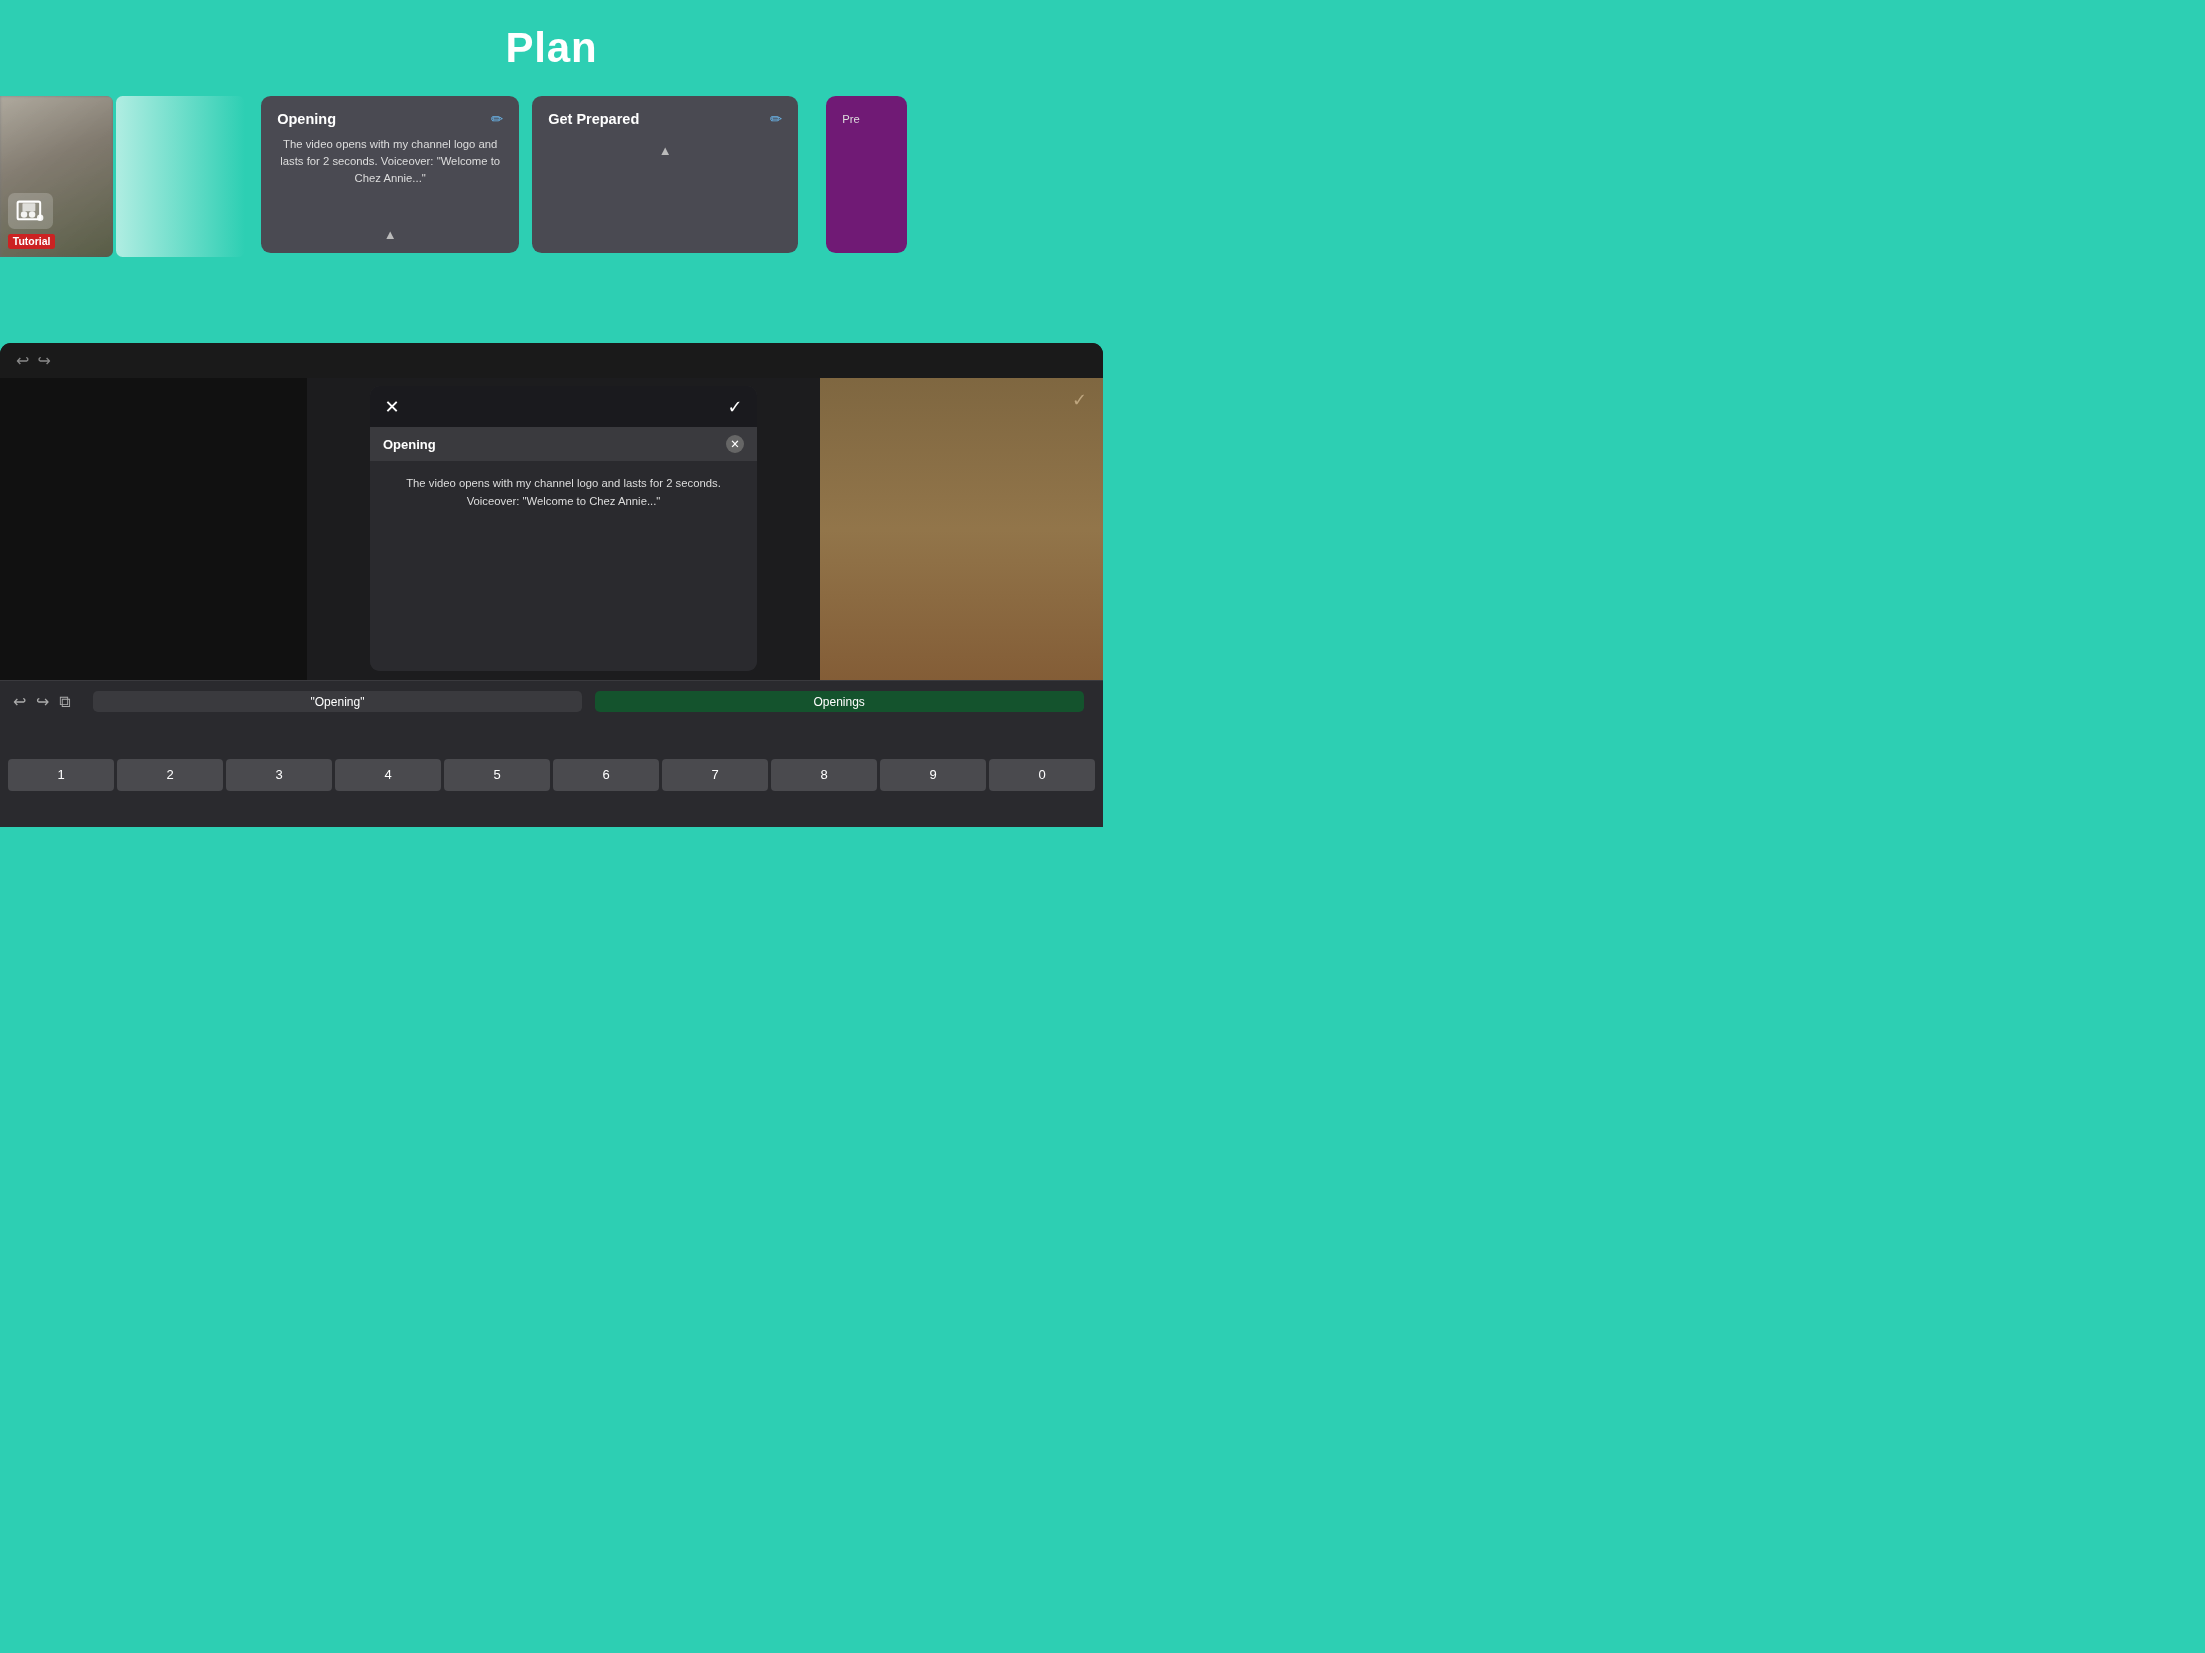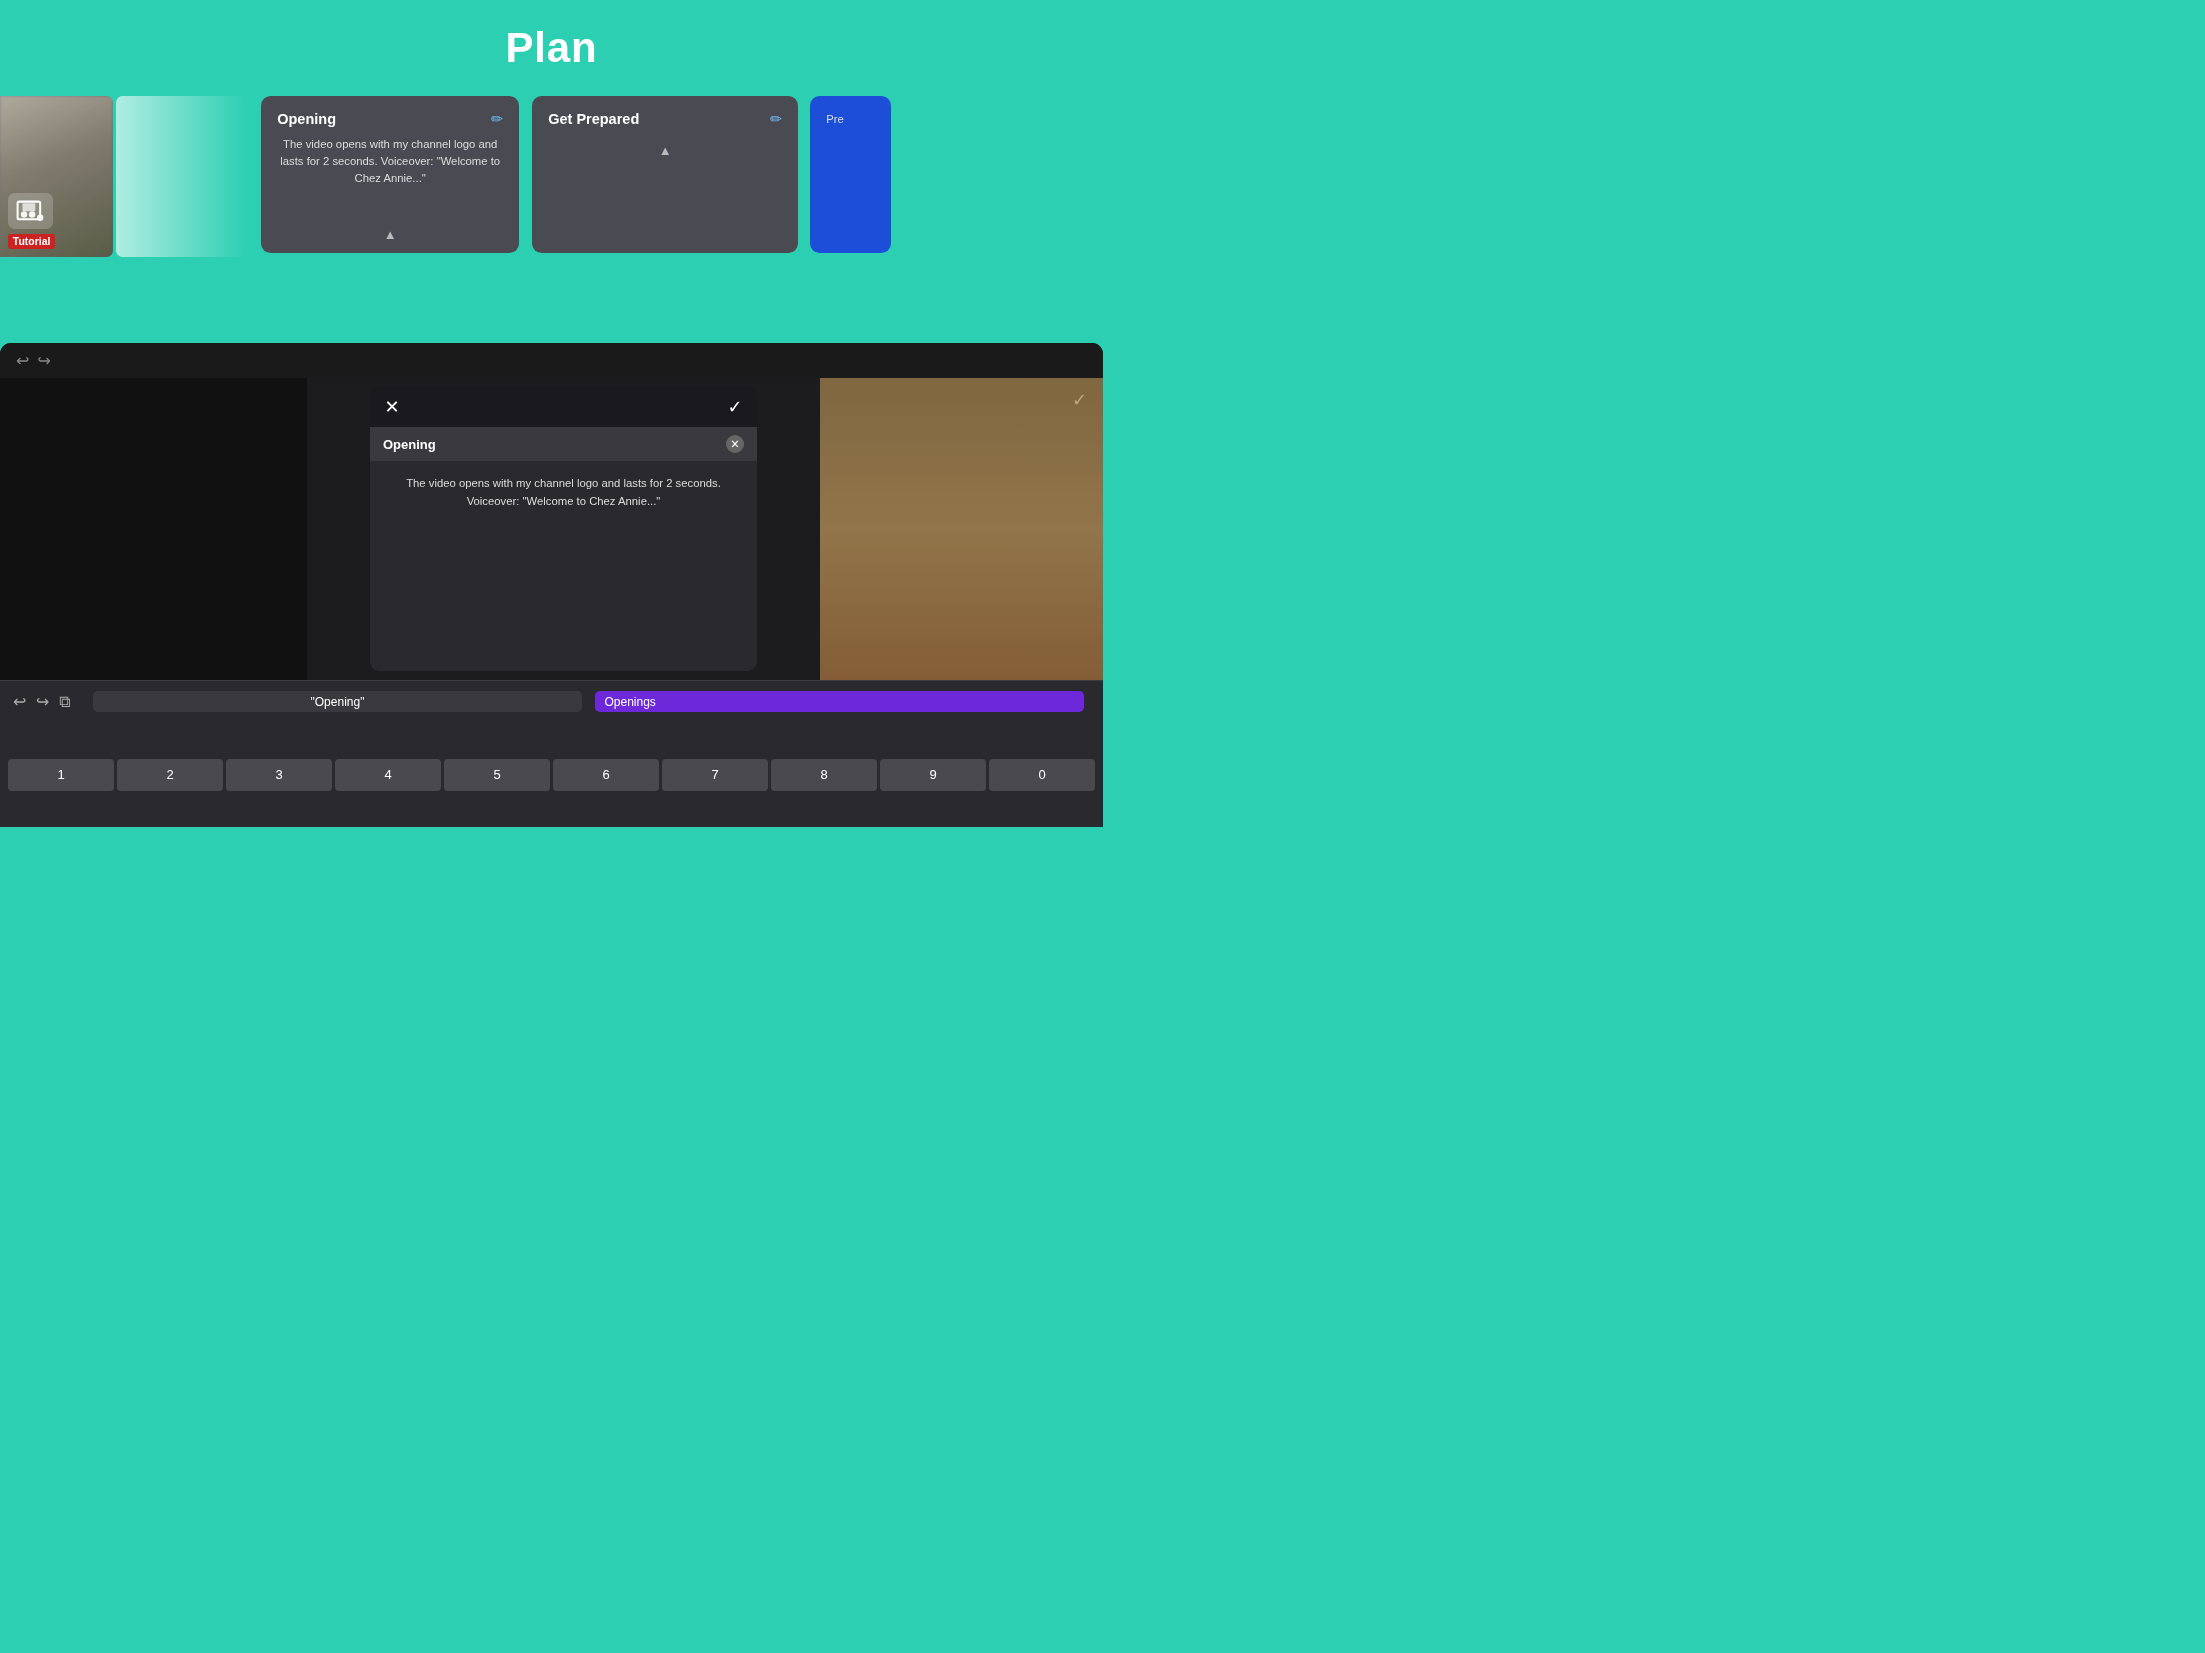--- a/index.html
+++ b/index.html
@@ -157,26 +157,26 @@
       height: 157px;
       margin-left: 13px;
       position: relative;
       display: flex;
       flex-direction: column;
     }
 
     
     .pod-card3 {
       flex-shrink: 0;
-      background-color: #1d4ed8;
+      background-color: #701a75;
       border-radius: 9.7px;
       padding: 14.5px 16px 11.3px;
       width: 81px;
       height: 157px;
-      margin-left: 12px;
+      margin-left: 28px;
       position: relative;
       overflow: hidden;
     }
     .pod-card3-text {
       color: #ddd;
       font-size: 11.3px;
     }
 
     
     .editor-panel {
@@ -355,22 +355,22 @@
       text-align: center;
       background-color: #3a3a3e;
       border-radius: 4.8px;
       padding: 3.2px 9.7px;
       margin: 0 6.5px;
     }
     .bottom-toolbar-openings {
       flex: 1;
       color: #fff;
       font-size: 12px;
-      text-align: left;
-      background-color: #6d28d9;
+      text-align: center;
+      background-color: #14532d;
       border-radius: 4.8px;
       padding: 3.2px 9.7px;
       margin: 0 6.5px;
     }
 
     
     .keyboard-area {
       height: 105px;
       background-color: #2a2a2e;
       display: flex;

